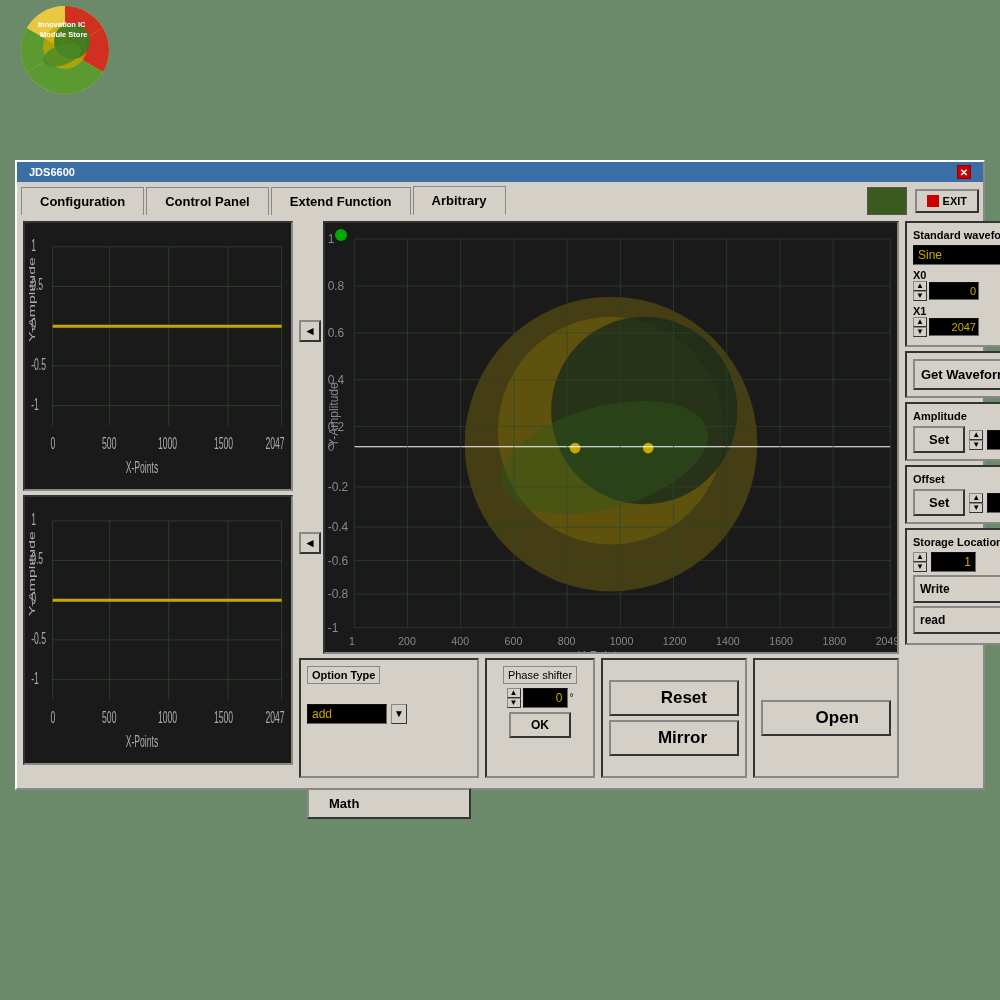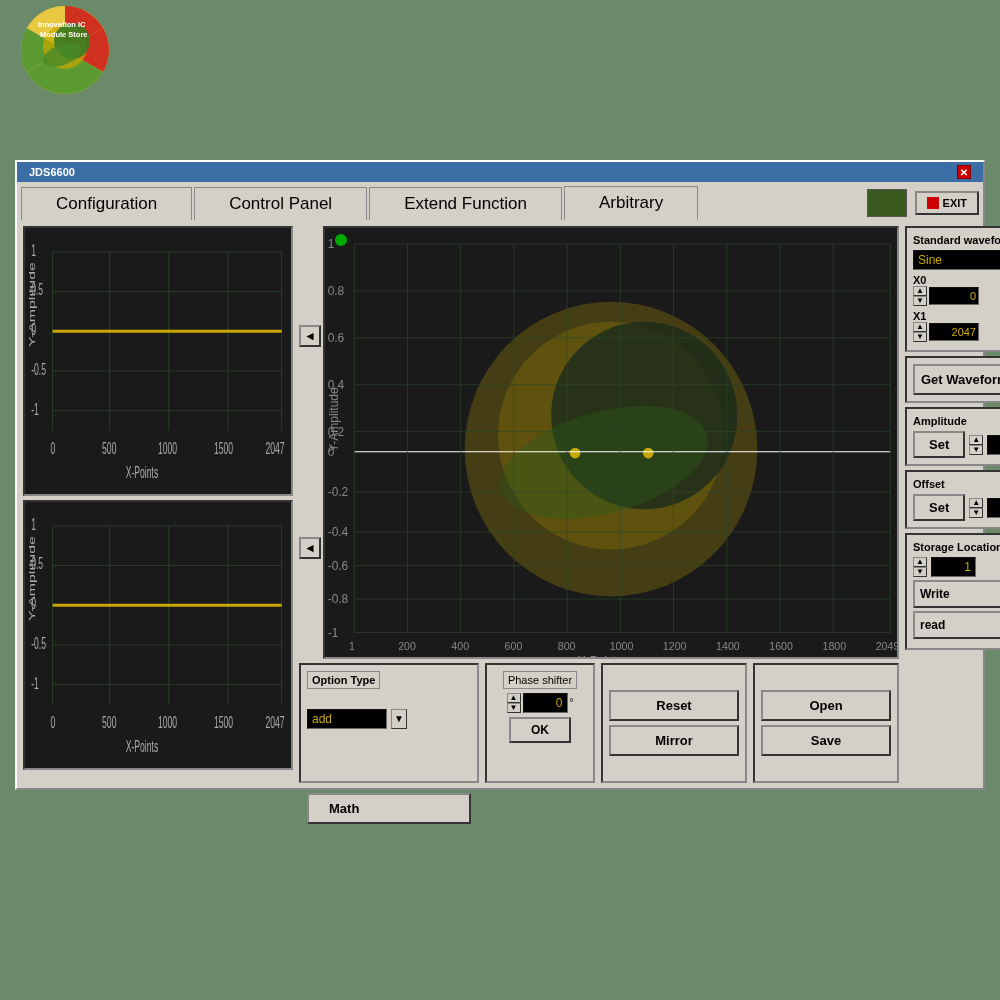--- a/index.html
+++ b/index.html
@@ -62,27 +62,27 @@
 
     .tabs-row {
       display: flex;
       align-items: center;
       padding: 4px 4px 0 4px;
       background: #d4d0c8;
       gap: 2px;
     }
 
     .tab {
-      padding: 6px 34px;
+      padding: 6px 18px;
       background: #d4d0c8;
       border: 1px solid #888;
       border-bottom: none;
       cursor: pointer;
-      font-size: 17px;
-      font-weight: normal;
+      font-size: 13px;
+      font-weight: bold;
       color: #000;
     }
 
     .tab.active {
       background: #d4d0c8;
       border-bottom: 1px solid #d4d0c8;
       z-index: 1;
     }
 
     .tab-indicator {
@@ -320,25 +320,25 @@
       gap: 4px;
       align-items: center;
       justify-content: center;
       flex: 1;
     }
 
     .action-btn {
       padding: 6px 30px;
       background: #d4d0c8;
       border: 2px outset #888;
-      font-size: 13px;
+      font-size: 17px;
       cursor: pointer;
       font-weight: bold;
       width: 130px;
-      text-align: center;
+      text-align: right;
     }
 
     
     .right-panel {
       width: 185px;
       flex-shrink: 0;
       display: flex;
       flex-direction: column;
       gap: 4px;
     }
@@ -671,21 +671,20 @@
           <div class="ok-btn">OK</div>
         </div>
 
         <div class="action-box">
           <div class="action-btn">Reset</div>
           <div class="action-btn">Mirror</div>
         </div>
 
         <div class="action-box">
           <div class="action-btn">Open</div>
-          <div class="action-btn">Save</div>
         </div>
       </div>
     </div>
 
     <div class="right-panel">
 
       <div class="panel-section">
         <div class="section-title">Standard waveform</div>
         <div class="waveform-select-row">
           <div class="waveform-display">Sine</div>

